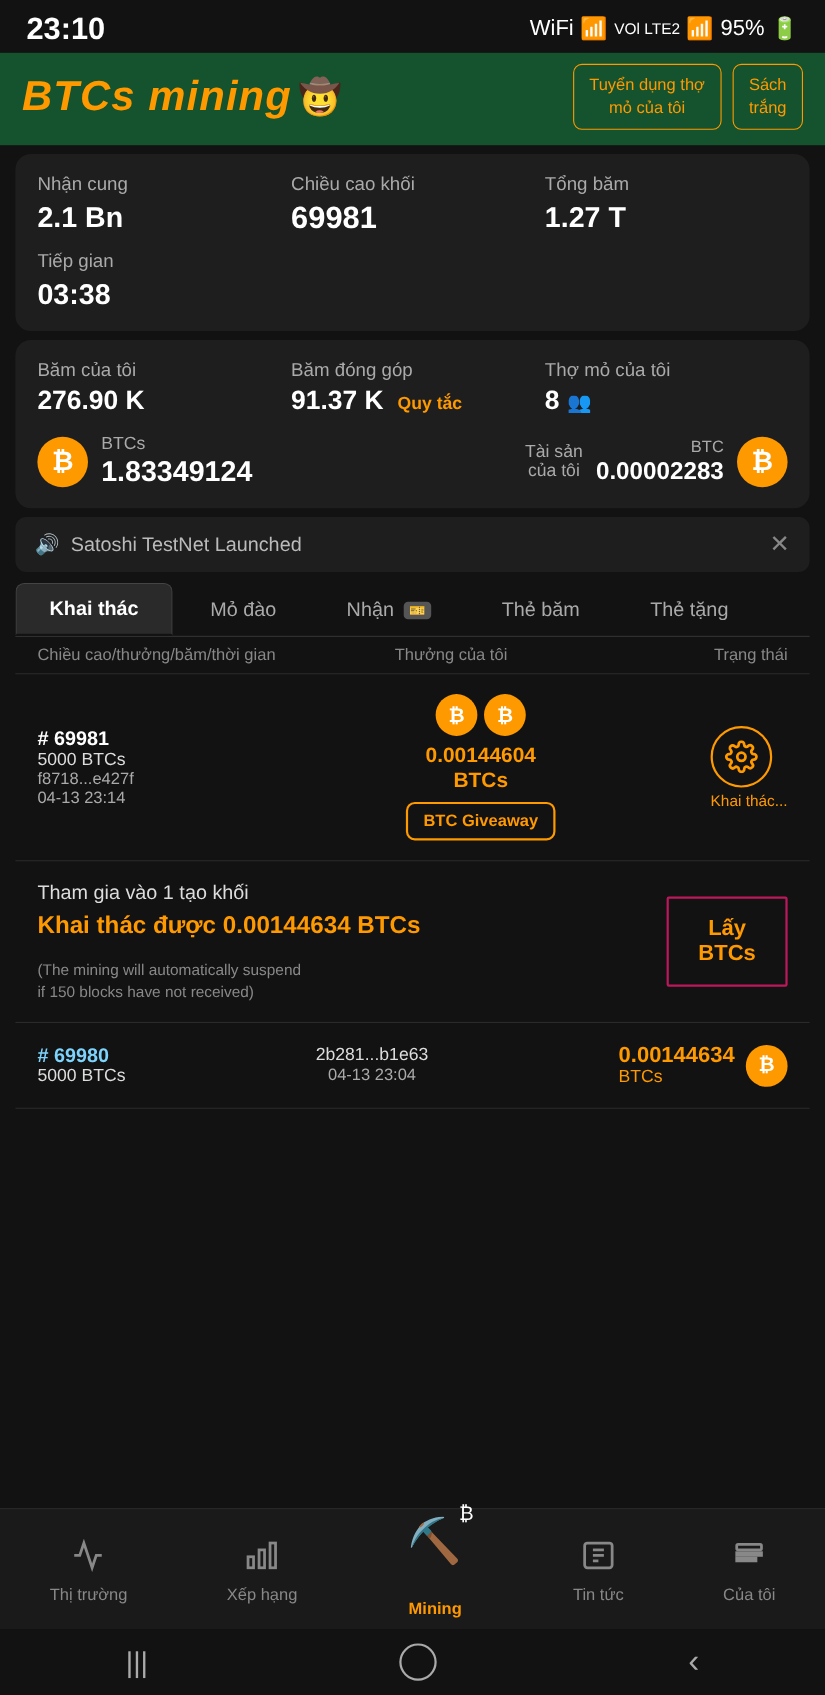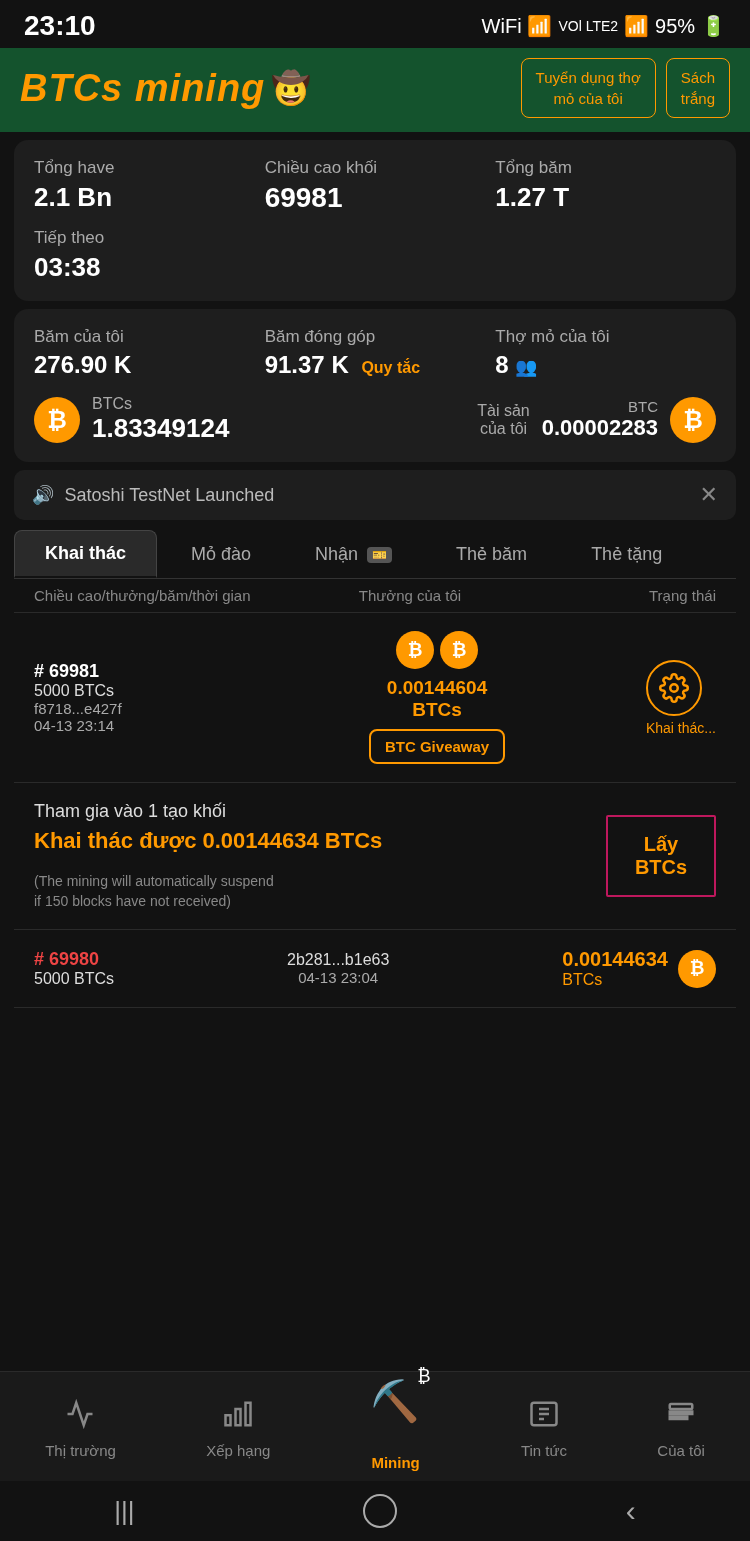--- a/index.html
+++ b/index.html
@@ -366,21 +366,21 @@
       margin: 0 14px;
       padding: 18px 20px;
       border-bottom: 1px solid #2a2a2a;
       display: flex;
       align-items: center;
       justify-content: space-between;
     }
     .block2-left {}
     .block2-num {
       font-size: 18px;
-      color: #ef4444;
+      color: #7dd3fc;
       font-weight: 600;
     }
     .block2-btcs {
       font-size: 16px;
       color: #ddd;
     }
     .block2-center {
       text-align: center;
     }
     .block2-hash {
@@ -481,33 +481,33 @@
   </div>
   <div class="header-buttons">
     <button class="header-btn" style="font-size:15px;line-height:1.4;">Tuyển dụng thợ<br>mỏ của tôi</button>
     <button class="header-btn" style="font-size:15px;line-height:1.4;">Sách<br>trắng</button>
   </div>
 </div>
 
 <div class="stats-card">
   <div class="stats-grid-3">
     <div class="stat-item">
-      <div class="stat-label">Tổng have</div>
+      <div class="stat-label">Nhận cung</div>
       <div class="stat-value">2.1 Bn</div>
     </div>
     <div class="stat-item">
       <div class="stat-label">Chiều cao khối</div>
       <div class="stat-value large">69981</div>
     </div>
     <div class="stat-item">
       <div class="stat-label">Tổng băm</div>
       <div class="stat-value">1.27 T</div>
     </div>
     <div class="stat-item">
-      <div class="stat-label">Tiếp theo</div>
+      <div class="stat-label">Tiếp gian</div>
       <div class="stat-value">03:38</div>
     </div>
   </div>
 </div>
 
 <div class="stats-card">
   <div class="my-stats-grid">
     <div>
       <div class="my-stat-label">Băm của tôi</div>
       <div class="my-stat-value">276.90 K</div>

